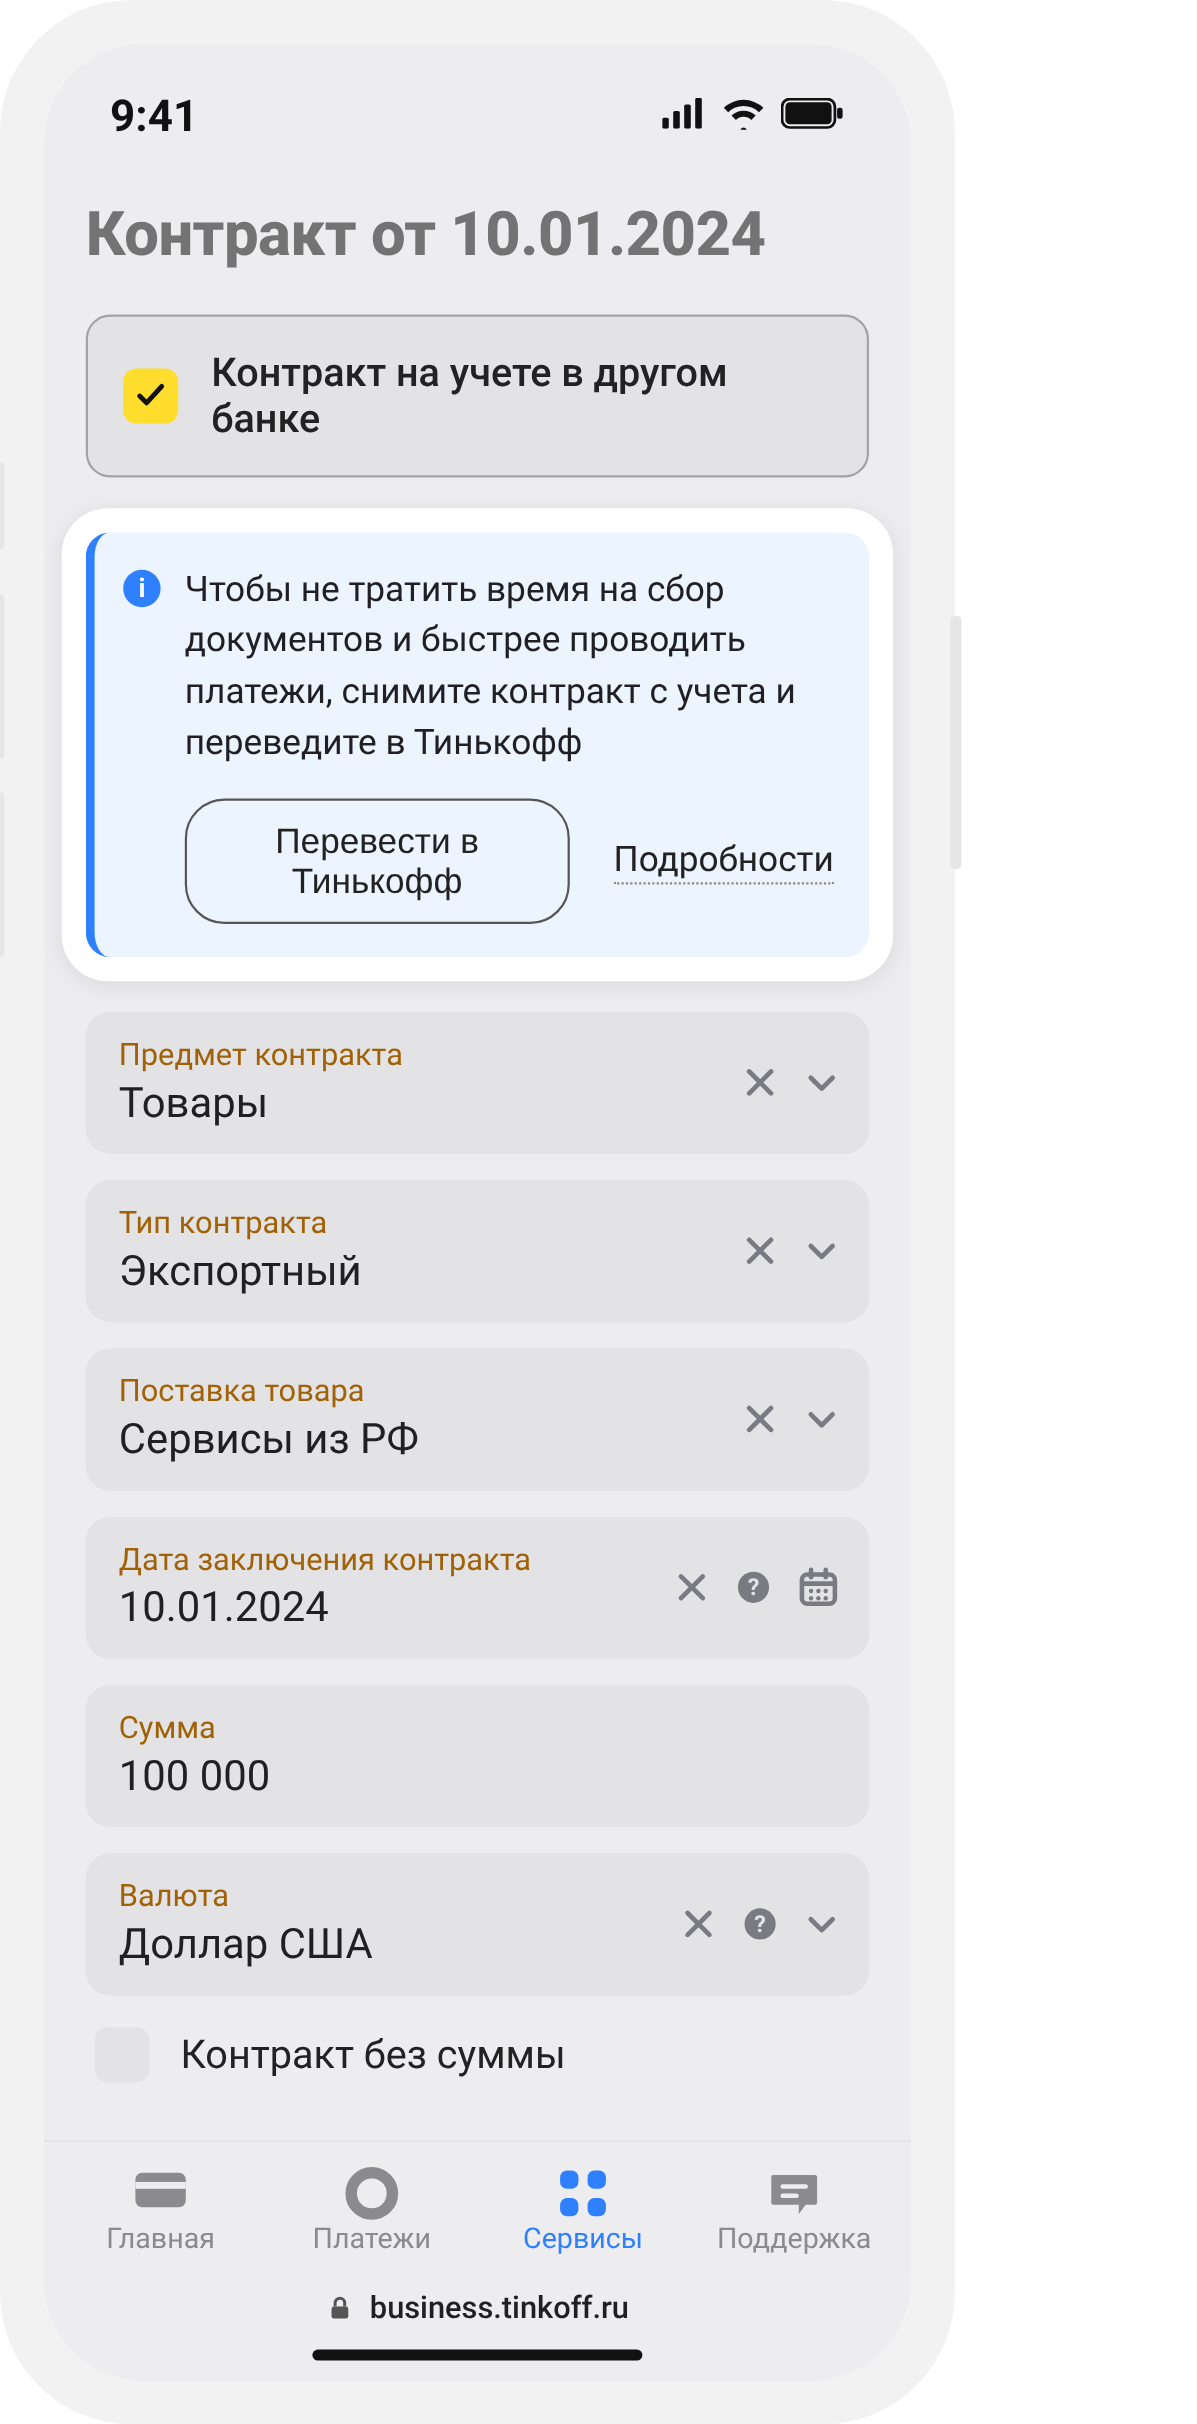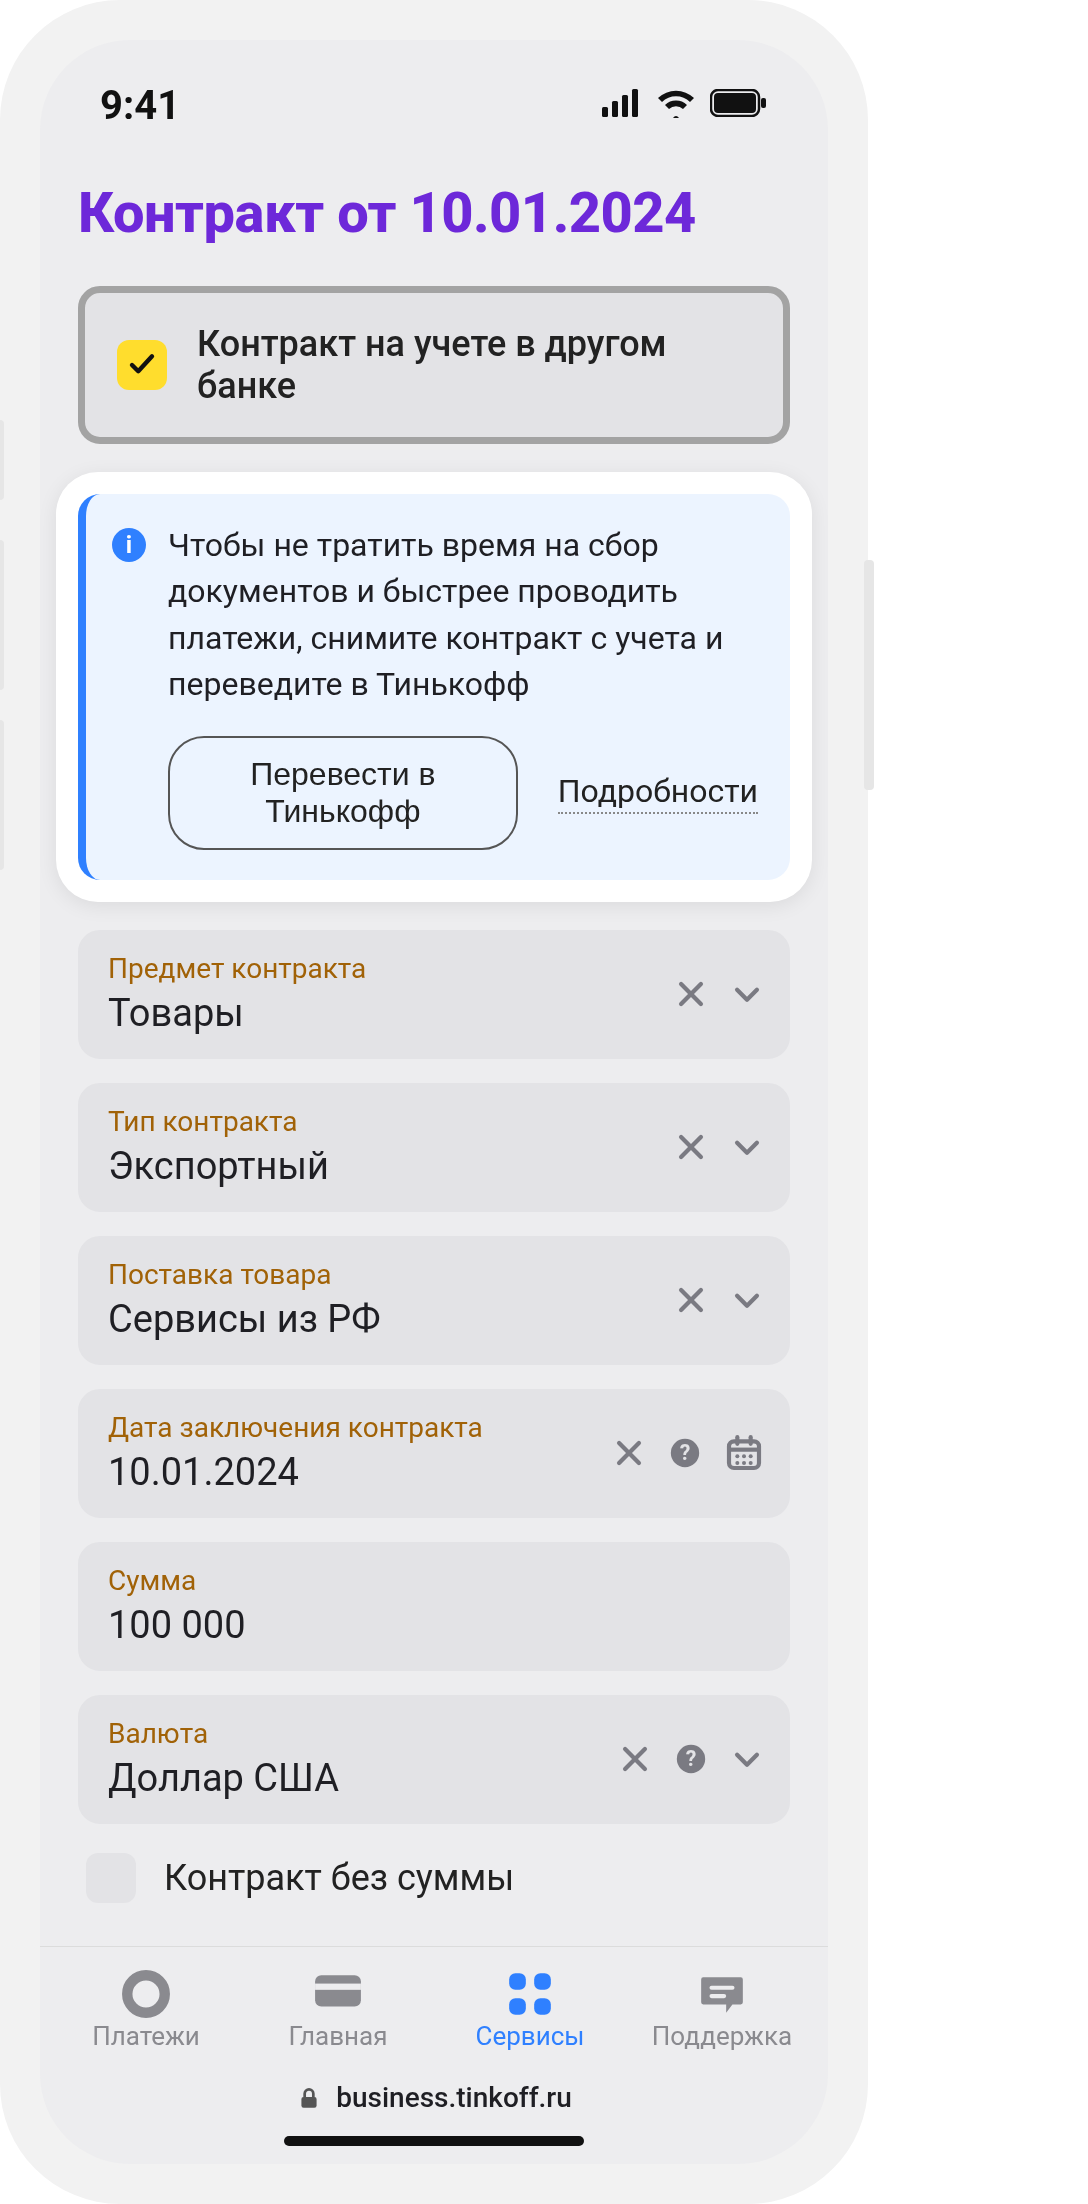--- a/index.html
+++ b/index.html
@@ -61,33 +61,33 @@
   .content {
     flex:1;
     padding: 0 38px 0 38px;
     overflow: hidden;
     display: flex;
     flex-direction: column;
   }
   .page-title {
     font-size: 56px;
     font-weight: 800;
-    color: #6d28d9;
+    color: #737373;
     margin: 30px 0 40px 0;
     letter-spacing: -0.5px;
   }
 
   .checkbox-card {
     background: #e3e3e6;
     border-radius: 22px;
     padding: 30px 32px;
     display: flex;
     align-items: center;
     gap: 30px;
-    border: 7px solid #a3a3a3;
+    border: 2px solid #a3a3a3;
   }
   .checkbox-box {
     width: 50px;
     height: 50px;
     border-radius: 12px;
     background: #ffdd2d;
     display: flex;
     align-items: center;
     justify-content: center;
     flex-shrink: 0;
@@ -433,34 +433,34 @@
 
       <div class="checkbox-plain">
         <div class="checkbox-empty"></div>
         <div class="checkbox-plain-label">Контракт без суммы</div>
       </div>
     </div>
 
     <div class="bottom-nav">
       <div class="nav-item">
         <span class="nav-icon">
-          <svg viewBox="0 0 24 24">
-              <circle cx="12" cy="12" r="9" stroke="currentColor" stroke-width="5" fill="none"></circle>
-            </svg>
-        </span>
-        <span>Платежи</span>
-      </div>
-      <div class="nav-item">
-        <span class="nav-icon">
           <svg viewBox="0 0 24 20">
               <rect x="1" y="3" width="22" height="15" rx="3" fill="currentColor"></rect>
               <rect x="1" y="7" width="22" height="3" fill="#ededef"></rect>
             </svg>
         </span>
         <span>Главная</span>
+      </div>
+      <div class="nav-item">
+        <span class="nav-icon">
+          <svg viewBox="0 0 24 24">
+              <circle cx="12" cy="12" r="9" stroke="currentColor" stroke-width="5" fill="none"></circle>
+            </svg>
+        </span>
+        <span>Платежи</span>
       </div>
       <div class="nav-item active">
         <span class="nav-icon">
           <svg viewBox="0 0 24 24">
               <rect x="2" y="2" width="8" height="8" rx="3" fill="currentColor"></rect>
               <rect x="14" y="2" width="8" height="8" rx="3" fill="currentColor"></rect>
               <rect x="2" y="14" width="8" height="8" rx="3" fill="currentColor"></rect>
               <rect x="14" y="14" width="8" height="8" rx="3" fill="currentColor"></rect>
             </svg>
         </span>

